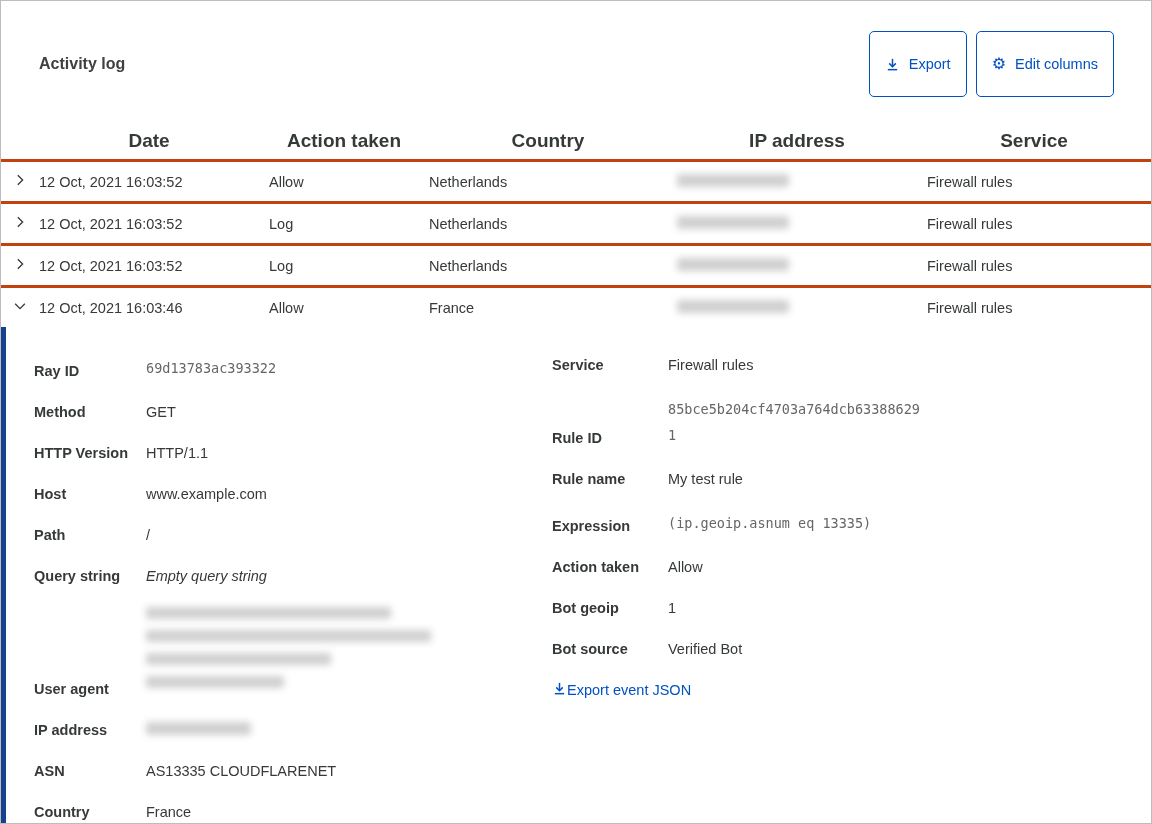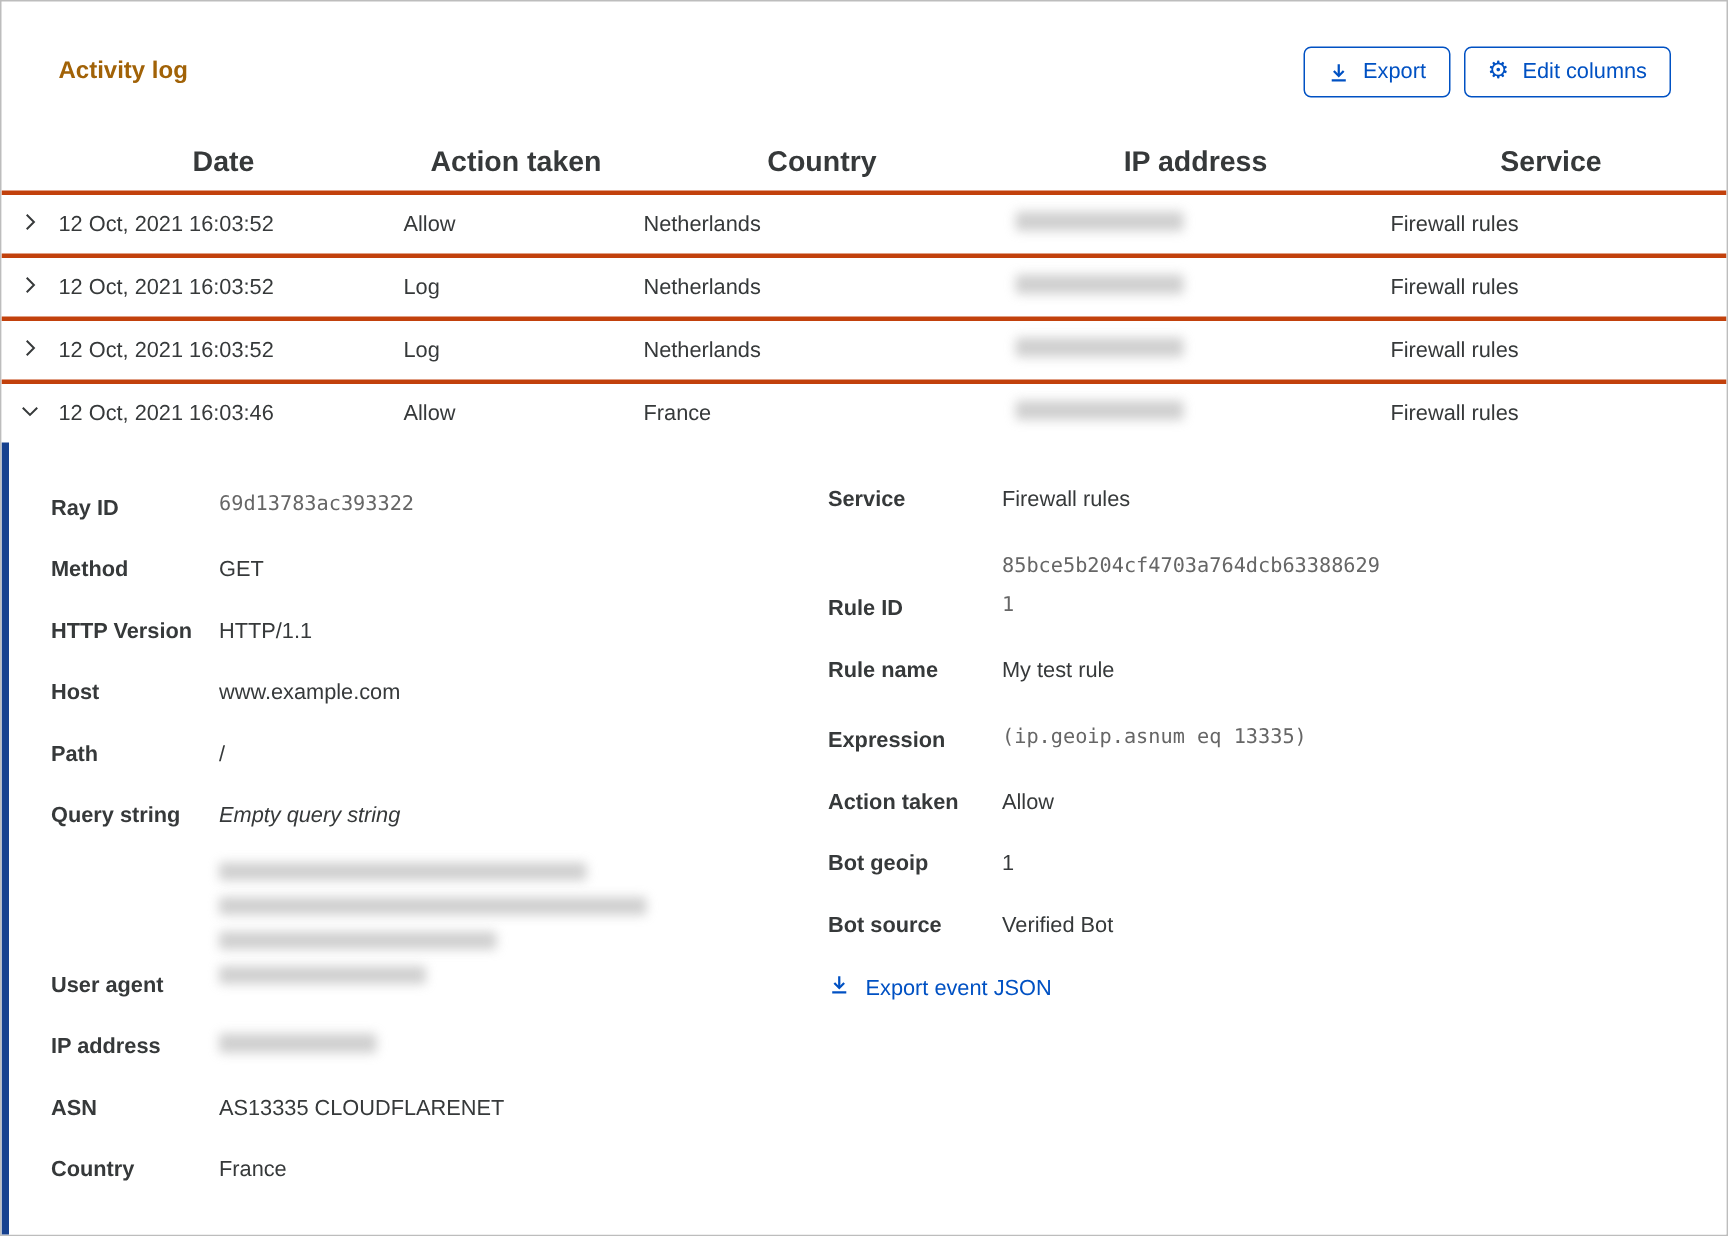--- a/index.html
+++ b/index.html
@@ -14,27 +14,27 @@
     border:1px solid #bdbdbd;
     background:#fff;
     overflow:hidden;
     position:relative;
   }
   
   .topbar {
     display:flex; align-items:center; justify-content:space-between;
     padding:30px 37px 0 38px;
   }
-  .page-title { font-size:16px; font-weight:700; color:#a16207; }
+  .page-title { font-size:16px; font-weight:700; color:#404040; }
   .top-actions { display:flex; gap:9px; }
   .btn {
     display:inline-flex; align-items:center; gap:9px;
     background:#fff; border:1px solid #0051c3; border-radius:5px;
     color:#0051c3; font-size:14.5px; font-weight:400;
-    padding:8px 15px; cursor:pointer; line-height:1;
+    padding:24px 15px; cursor:pointer; line-height:1;
     font-family:inherit;
   }
   .btn svg { display:block; }
   .gear-glyph { font-size:16px; line-height:1; color:#0051c3; }
   
   .log-table { margin-top:26px; font-size:14.5px; }
   .trow {
     display:grid;
     grid-template-columns:38px 230px 160px 248px 250px 1fr;
     align-items:center;
@@ -67,21 +67,21 @@
     font-family:"DejaVu Sans Mono","Liberation Mono",monospace;
     color:#666; font-size:13.5px; line-height:26px;
   }
   .wrapid { max-width:258px; word-break:break-all; }
   .italic { font-style:italic; }
   .ua-lines .blur-line {
     display:block; height:12px; background:#a9a9a9;
     border-radius:2px; filter:blur(3.5px); opacity:.55; margin-bottom:11px;
   }
   .export-event-link {
-    display:inline-flex; align-items:center; gap:10px;
+    display:inline-flex; align-items:center; 
     color:#0051c3; font-size:14.5px; cursor:pointer; text-decoration:none;
     margin-top:1px;
   }
 </style>
 </head>
 <body>
 
 <div class="screen">
 
   <div class="topbar">

